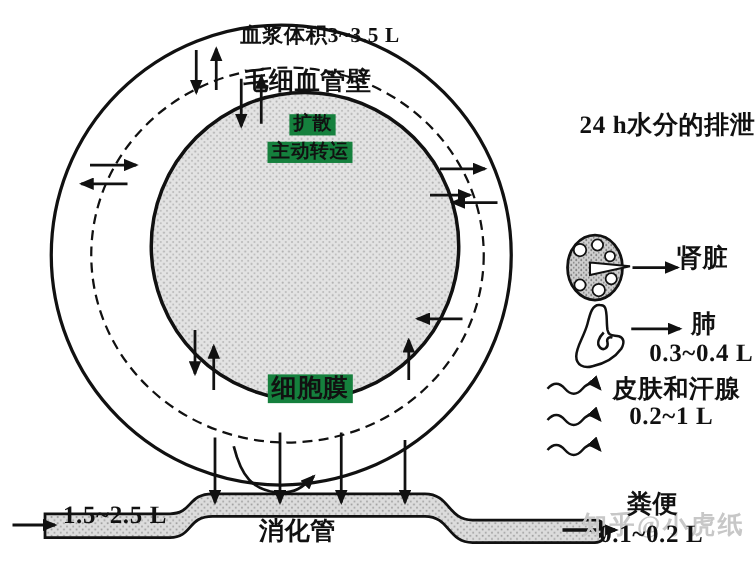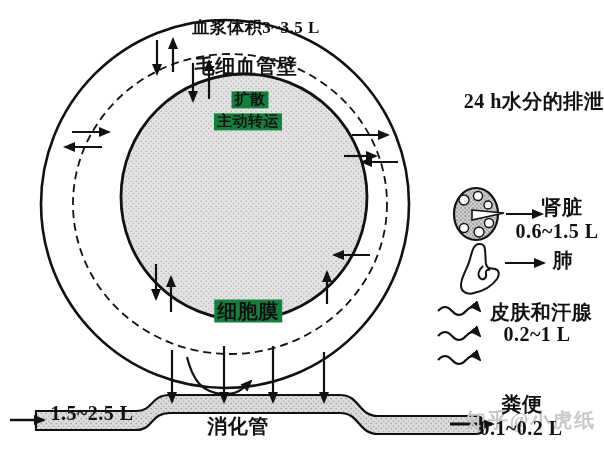--- a/index.html
+++ b/index.html
@@ -127,22 +127,22 @@
   <div class="watermark" style="left:531px;top:420px;">知乎@小虎纸</div>
 
   <div class="lbl" style="left:256px;top:28px;font-size:17px;">血浆体积3~3.5 L</div>
   <div class="lbl" style="left:246px;top:66px;">毛细血管壁</div>
   <div class="lbl sm onstipple" style="left:250px;top:100px;">扩散</div>
   <div class="lbl sm onstipple" style="left:248px;top:122px;">主动转运</div>
   <div class="lbl onstipple" style="left:248px;top:311px;">细胞膜</div>
 
   <div class="lbl" style="left:534px;top:101px;">24 h水分的排泄</div>
   <div class="lbl" style="left:562px;top:207px;">肾脏</div>
-  <div class="lbl" style="left:557px;top:231px;">0.6~1.5 L</div>
   <div class="lbl" style="left:563px;top:260px;">肺</div>
+  <div class="lbl" style="left:561px;top:283px;">0.3~0.4 L</div>
   <div class="lbl" style="left:541px;top:312px;">皮肤和汗腺</div>
   <div class="lbl" style="left:537px;top:334px;">0.2~1 L</div>
 
   <div class="lbl" style="left:92px;top:413px;">1.5~2.5 L</div>
 
   <div class="lbl" style="left:238px;top:426px;">消化管</div>
   <div class="lbl" style="left:522px;top:404px;">粪便</div>
   <div class="lbl" style="left:521px;top:428px;">0.1~0.2 L</div>
 
 </div>

